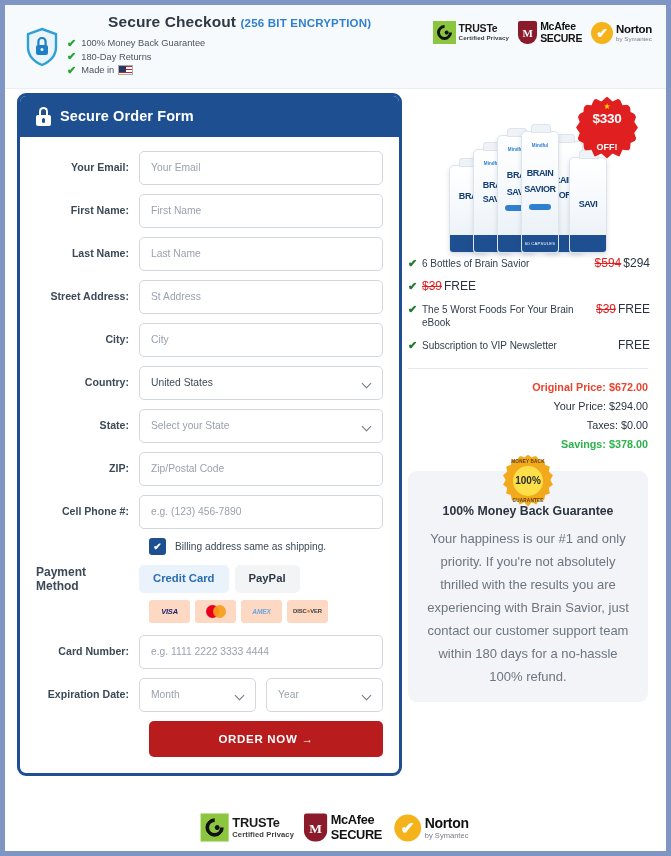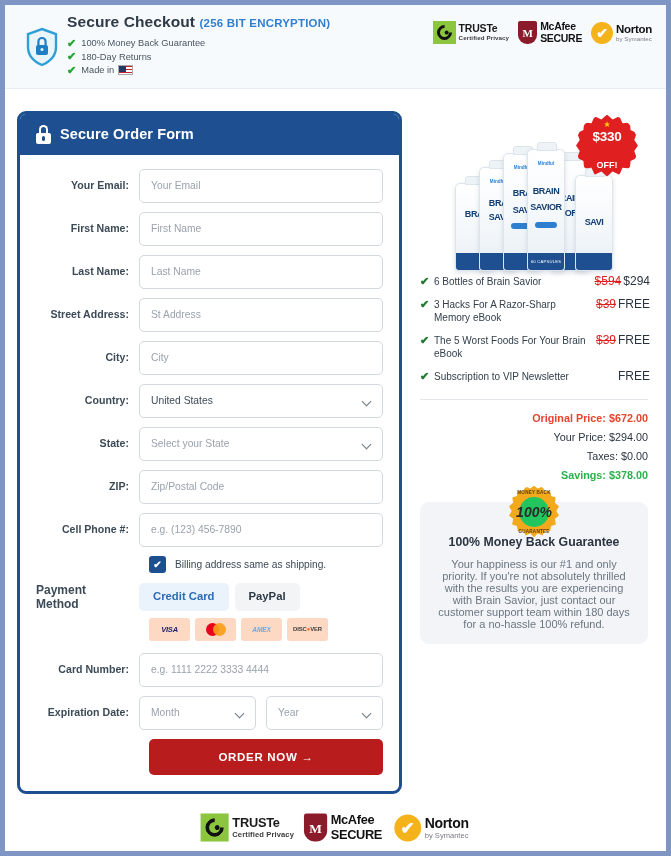--- a/index.html
+++ b/index.html
@@ -19,21 +19,21 @@
   
   .topbar {
     background: #f7fafd;
     padding: 8px 14px 10px 14px;
     display: flex; align-items: flex-start;
     border-bottom: 1px solid #e9eef5;
     flex: 0 0 auto;
   }
   .shield-wrap { width: 46px; flex: 0 0 46px; padding-top: 14px; display:flex; justify-content:center;}
   .head-mid { flex: 1 1 auto; padding-left: 2px; }
-  .head-title { font-size: 15.5px; font-weight: 700; color: #2e3a46; letter-spacing: .1px; }
+  .head-title { font-size: 15.5px; font-weight: 700; color: #2e3a46; letter-spacing: .1px; margin-left: 41px; }
   .head-title .enc { color: #2f7fd0; font-size: 11.5px; font-weight: 700; letter-spacing: .2px; }
   .bullets { margin-top: 6px; }
   .bullet { display: flex; align-items: center; font-size: 9.3px; color: #4a5560; line-height: 12.5px; margin-bottom: 1px; }
   .bullet .ck { color: #26a532; font-size: 11px; font-weight: 700; margin-right: 5px; line-height: 1; }
   .flag { display:inline-block; width:15px; height:10px; margin-left:4px; position:relative; vertical-align:-1px;
           background: repeating-linear-gradient(to bottom,#c1272d 0,#c1272d 1.4px,#fff 1.4px,#fff 2.8px); border:.5px solid #aaa;}
   .flag:after { content:""; position:absolute; left:0; top:0; width:7px; height:5.5px; background:#2a3560;}
   .badges-top { display: flex; align-items: center; gap: 9px; padding-top: 8px; flex: 0 0 auto; }
 
   
@@ -49,21 +49,21 @@
   .mca-txt { margin-left: 3px; line-height: 1.05; }
   .mca-t1 { font-size: 10.5px; font-weight: 700; color: #111; letter-spacing: -.3px;}
   .mca-t2 { font-size: 10.5px; font-weight: 700; color: #111; letter-spacing: -.3px;}
   .nor-c { width: 22px; height: 22px; border-radius: 50%; background: #f5b31b; display:flex;align-items:center;justify-content:center;}
   .nor-ck { color: #fff; font-size: 14px; font-weight: 700; line-height: 1; }
   .nor-txt { margin-left: 3px; line-height: 1.05;}
   .nor-t1 { font-size: 11.5px; font-weight: 700; color: #111; letter-spacing: -.3px;}
   .nor-t2 { font-size: 6.2px; color: #7b7b86; margin-top: 1px;}
 
   
-  .body { flex: 1 1 auto; display: flex; padding: 22px 12px 0 12px; gap: 12px; }
+  .body { flex: 1 1 auto; display: flex; padding: 4px 12px 0 12px; }
   .left-col { width: 385px; flex: 0 0 385px; }
   .right-col { flex: 1 1 auto; display: flex; flex-direction: column; }
 
   
   .form-card { border: 3px solid #1d4f91; border-radius: 9px; background: #fff; overflow: hidden; }
   .form-head { background: #1d4f91; padding: 11px 16px; display: flex; align-items: center; gap: 9px; }
   .lock-ic { width: 15px; height: 19px; position: relative; }
   .lock-ic .shk { position:absolute; top:0; left:3px; width:9px; height:8px; border:2.2px solid #fff; border-bottom:none; border-radius:5px 5px 0 0;}
   .lock-ic .bdy { position:absolute; bottom:0; left:0; width:15px; height:11px; background:#fff; border-radius:2px;}
   .lock-ic .bdy:after{content:"";position:absolute;top:3px;left:6px;width:3px;height:5px;background:#1d4f91;border-radius:1.5px;}
@@ -145,27 +145,27 @@
   .sum-row { font-size: 10.8px; color: #2a3440; margin-bottom: 7px; font-weight: 700;}
   .sum-row.orig { color: #e8442e; }
   .sum-row.save { color: #2bb24c; }
   .sum-row.plain { font-weight: 400; }
 
   .guar-wrap { position: relative; margin: 14px 6px 0 6px; }
   .seal { position: absolute; left: 50%; top: -16px; transform: translateX(-50%); width: 52px; height: 52px; z-index: 5;}
   .seal-in { width:52px;height:52px;background:#f3a91c;border-radius:50%;
       clip-path: polygon(50% 0%,57% 6%,66% 2%,71% 11%,81% 10%,83% 20%,92% 23%,90% 33%,98% 40%,93% 49%,98% 58%,90% 64%,92% 75%,83% 78%,81% 88%,71% 87%,66% 96%,57% 92%,50% 100%,43% 92%,34% 96%,29% 87%,19% 88%,17% 78%,8% 75%,10% 64%,2% 58%,7% 49%,2% 40%,10% 33%,8% 23%,17% 20%,19% 10%,29% 11%,34% 2%,43% 6%);
       display:flex;align-items:center;justify-content:center;}
-  .seal-core { width:30px;height:30px;background:#22c55e;border-radius:50%;display:flex;align-items:center;justify-content:center;
-      font-size:14px;font-weight:700;color:#2a2a2a;font-style:italic;}
+  .seal-core { width:30px;height:30px;background:#fde047;border-radius:50%;display:flex;align-items:center;justify-content:center;
+      font-size:10px;font-weight:700;color:#2a2a2a;}
   .seal-mb { position:absolute; top:4px; left:0; right:0; text-align:center; font-size:4.6px; font-weight:700; color:#5a3c06; letter-spacing:.2px;}
   .seal-gt { position:absolute; bottom:4px; left:0; right:0; text-align:center; font-size:4.6px; font-weight:700; color:#5a3c06; letter-spacing:.2px;}
   .guar-box { background: #f2f4f7; border-radius: 9px; padding: 32px 14px 14px 14px; text-align: center; }
   .guar-title { font-size: 12.3px; font-weight: 700; color: #2a3440; line-height: 16px; margin-bottom: 8px; }
-  .guar-text { font-size: 11px; color: #6b7681; line-height: 12px; }
+  .guar-text { font-size: 13px; color: #6b7681; line-height: 23px; }
 
   
   .footer { flex: 0 0 auto; padding: 10px 0 12px 0; display: flex; justify-content: center; align-items: center; gap: 26px; }
   .foot-bdg { transform: scale(1.22); transform-origin: center; }
 </style>
 </head>
 <body>
 
 <div class="page">
 
@@ -390,21 +390,20 @@
       <div class="items">
         <div class="item">
           <span class="ck">✔</span>
           <span class="item-name">6 Bottles of Brain Savior</span>
           <span class="item-price">
             <s>$594</s><span>$294</span>
           </span>
         </div>
         <div class="item">
           <span class="ck">✔</span>
-          <span class="item-name">3 Hacks For A Razor-Sharp Memory eBook</span>
           <span class="item-price">
             <s>$39</s><span>FREE</span>
           </span>
         </div>
         <div class="item">
           <span class="ck">✔</span>
           <span class="item-name">The 5 Worst Foods For Your Brain eBook</span>
           <span class="item-price">
             <s>$39</s><span>FREE</span>
           </span>

